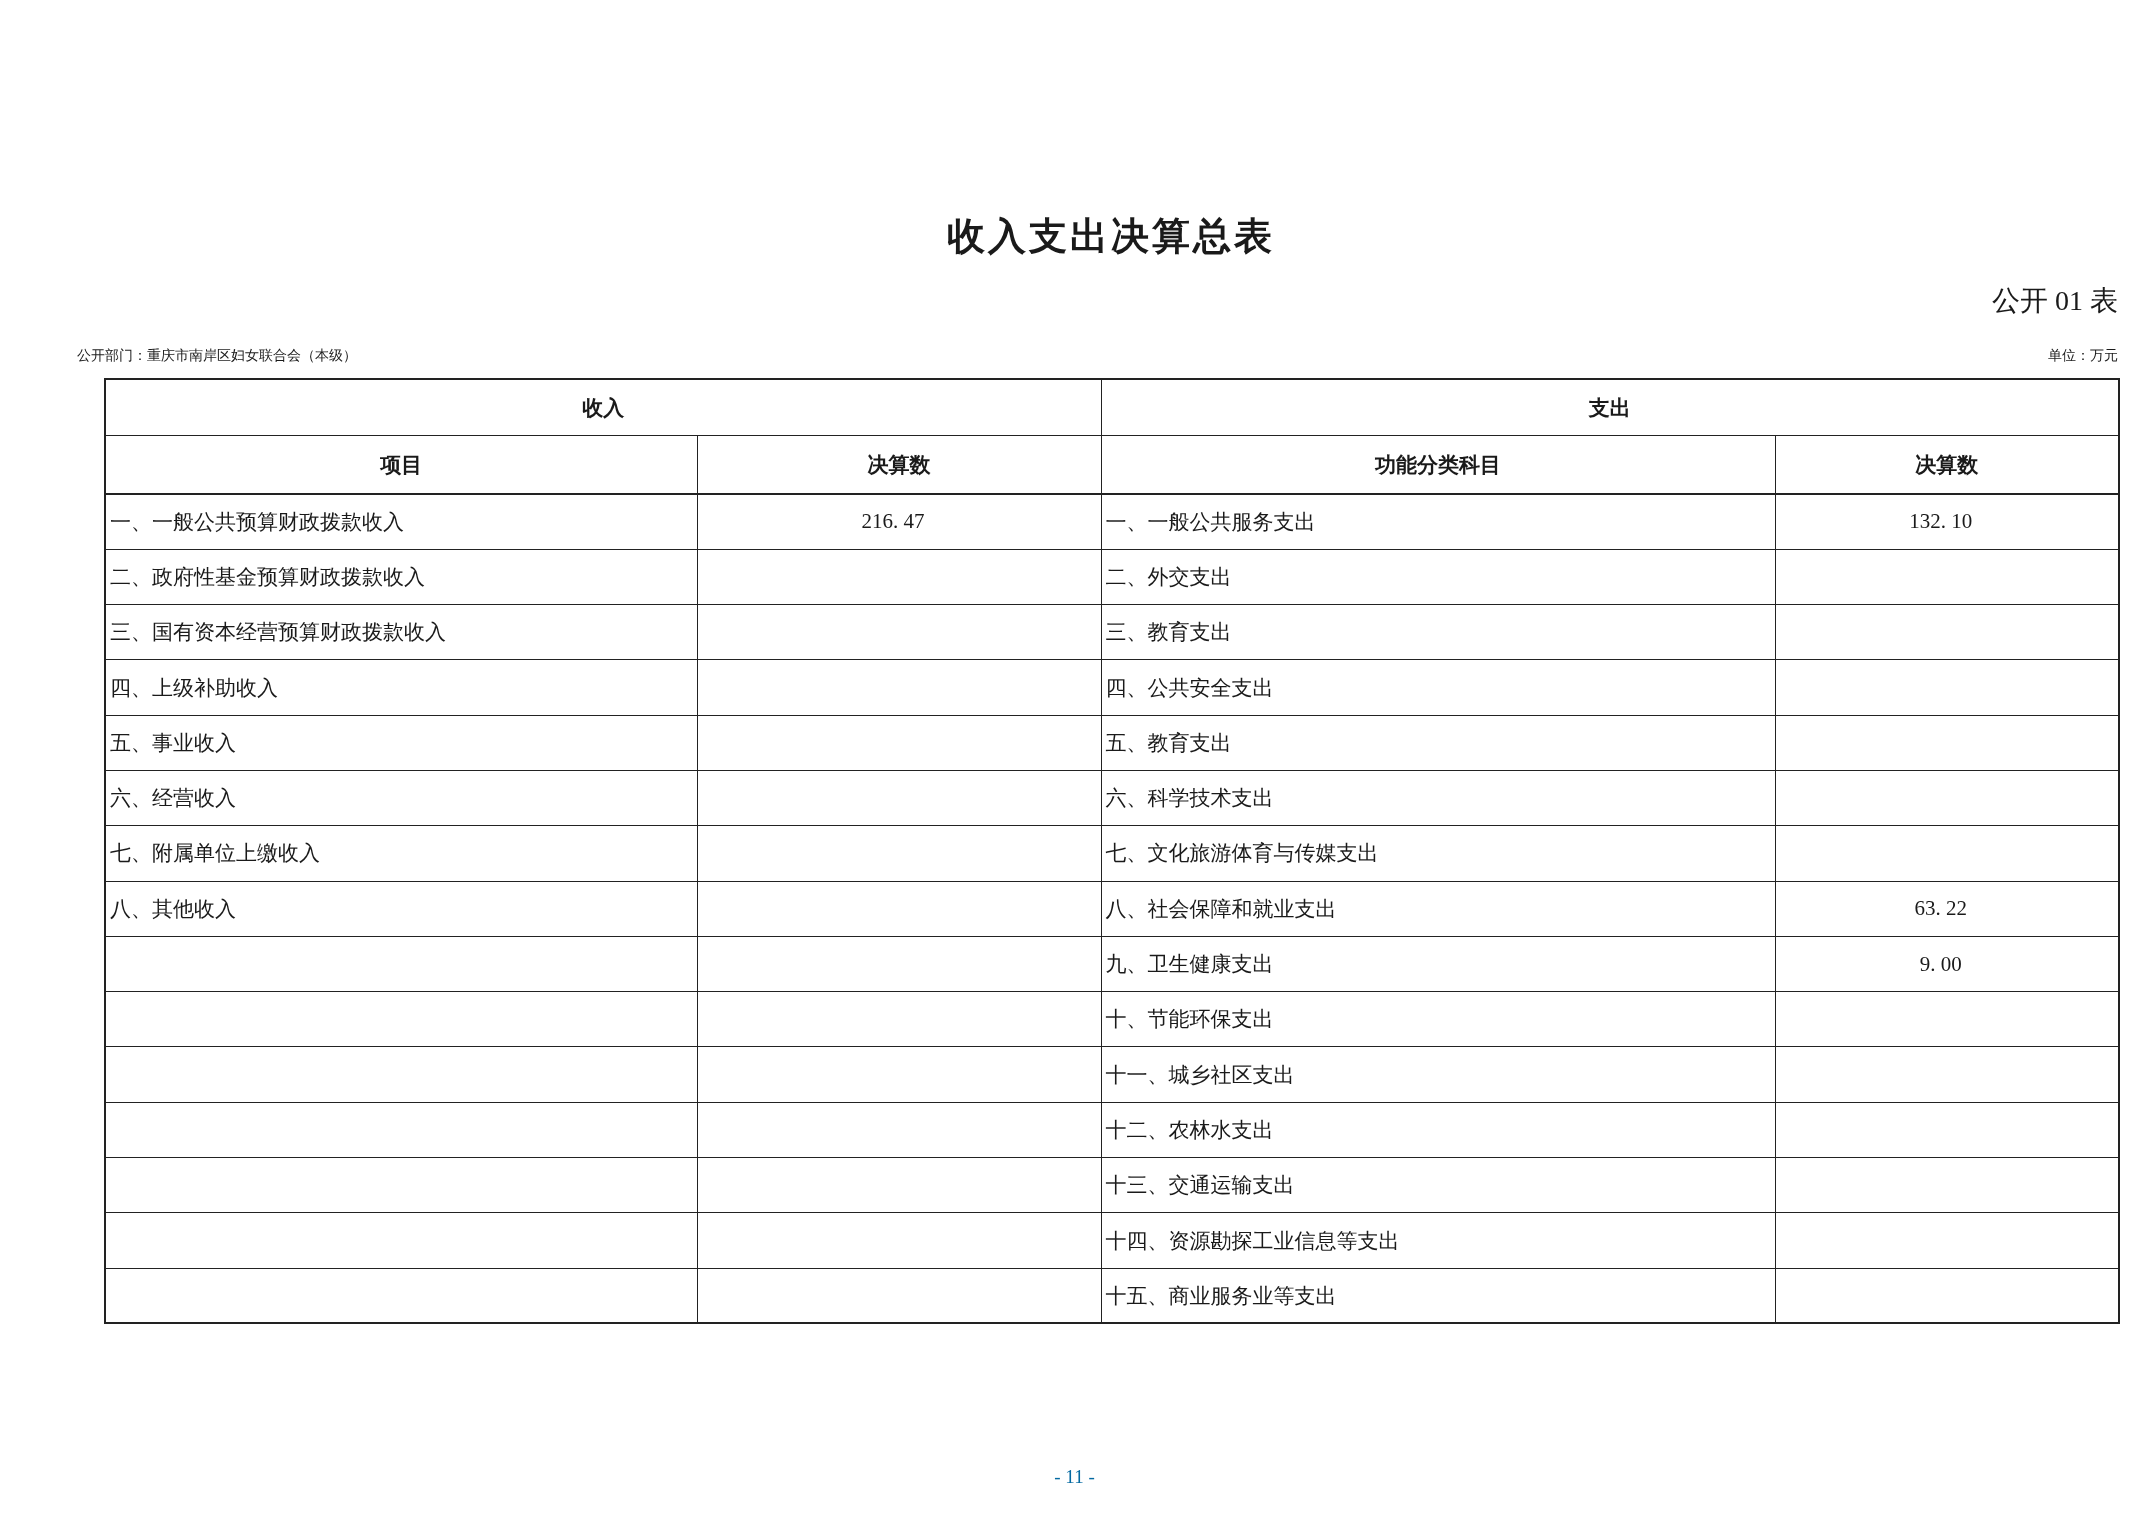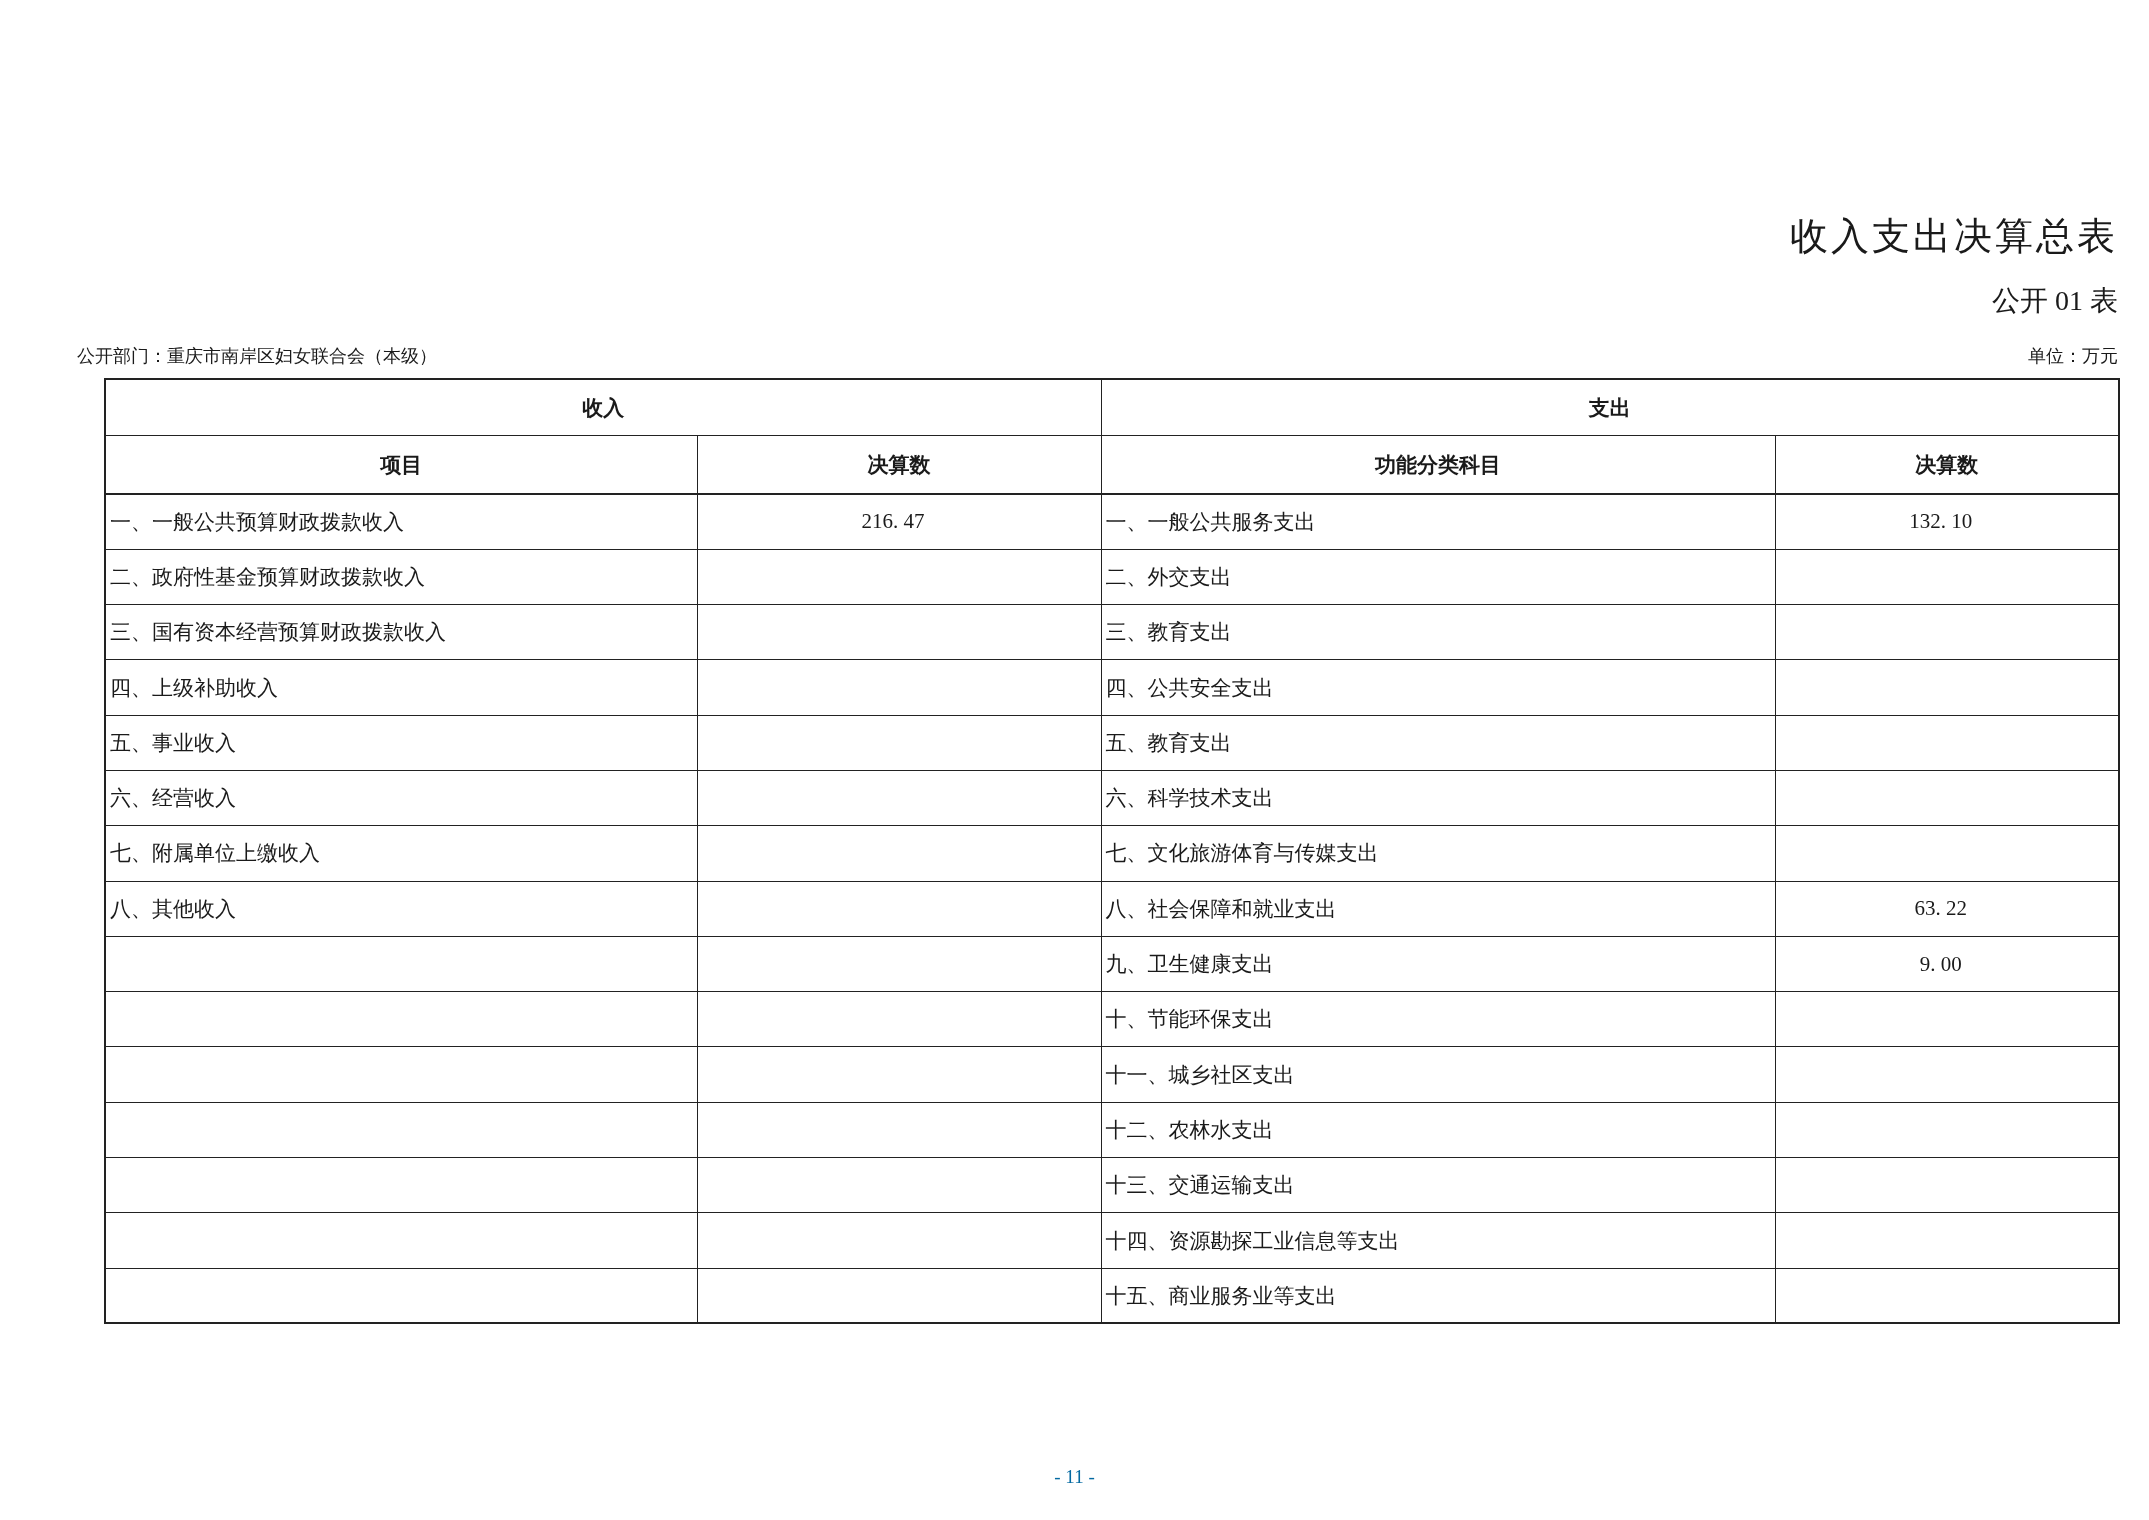--- a/index.html
+++ b/index.html
@@ -16,44 +16,44 @@
     width: 2149px;
     height: 1520px;
     background: #ffffff;
     overflow: hidden;
   }
   .doc-title {
     position: absolute;
     top: 214px;
     left: 104px;
     width: 2014px;
-    text-align: right;
+    text-align: center;
     font-size: 38px;
-    font-weight: normal;
+    font-weight: bold;
     letter-spacing: 3px;
     line-height: 44px;
     margin: 0;
   }
   .form-number {
     position: absolute;
     top: 287px;
     left: 77px;
     right: 31px;
     text-align: right;
     font-size: 28px;
     line-height: 28px;
   }
   .meta-row {
     position: absolute;
     top: 342px;
     left: 77px;
     right: 31px;
     display: flex;
     justify-content: space-between;
-    font-size: 18px;
+    font-size: 14px;
     line-height: 28px;
   }
   table.summary {
     position: absolute;
     left: 104px;
     top: 378px;
     width: 2014px;
     border-collapse: collapse;
     table-layout: fixed;
     border: 2px solid #222222;

